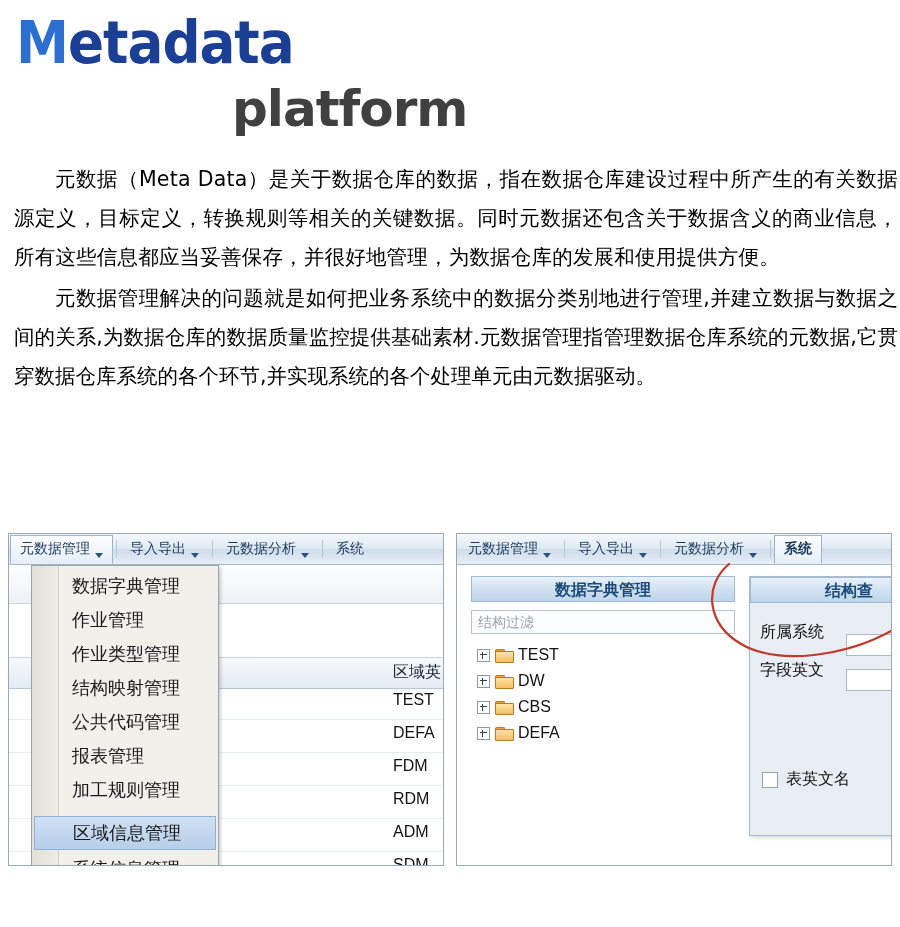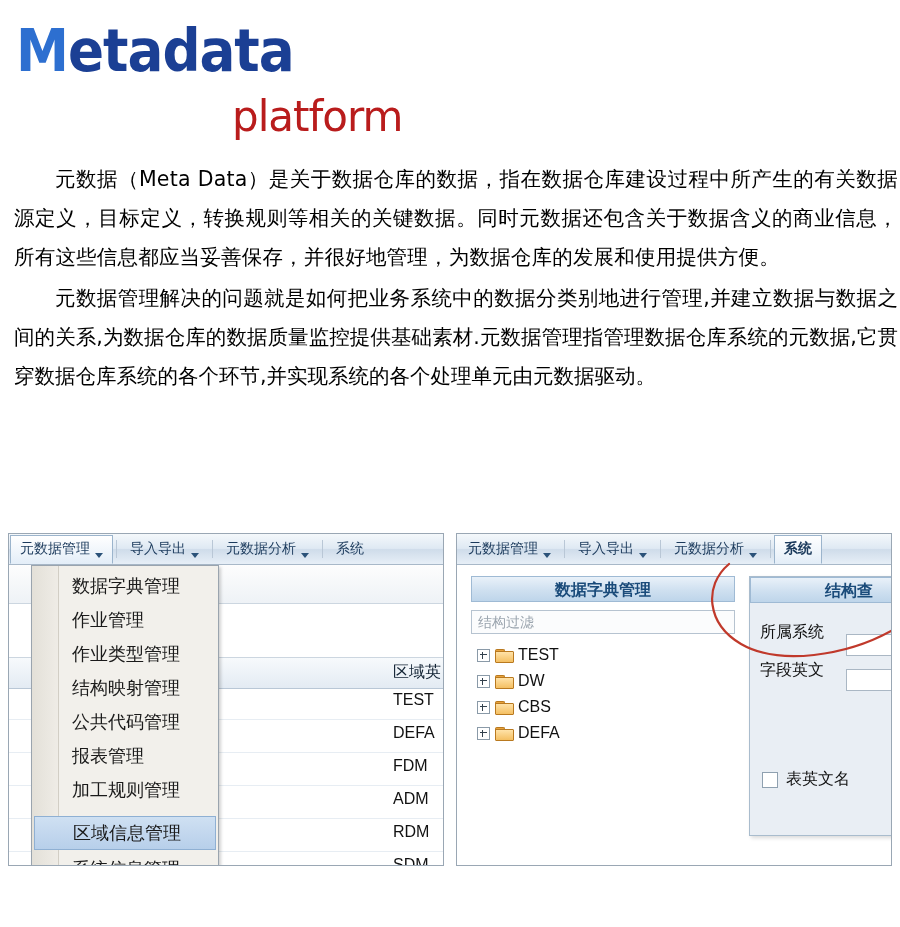--- a/index.html
+++ b/index.html
@@ -13,21 +13,21 @@
     font-family: "Liberation Sans", sans-serif;
     color: #000;
     position: relative;
     overflow: hidden;
   }
 
   
   #logo {
     position: absolute;
     left: 0;
-    top: 8px;
+    top: 0;
     width: 712px;
     height: 150px;
   }
   #logo-main {
     position: absolute;
     left: 16px;
     top: 14px;
     font-family: "DejaVu Sans", sans-serif;
     font-weight: bold;
     font-size: 58px;
@@ -39,25 +39,25 @@
     transform-origin: left top;
   }
   #logo-main .cap {
     color: #2d6fd0;
   }
   #logo-sub {
     position: absolute;
     left: 232px;
     top: 88px;
     font-family: "DejaVu Sans", sans-serif;
-    font-weight: normal;
-    font-size: 42px;
+    font-weight: bold;
+    font-size: 50px;
     line-height: 42px;
     letter-spacing: -1px;
-    color: #b91c1c;
+    color: #404040;
   }
 
   
   #prose {
     position: absolute;
     left: 14px;
     top: 160px;
     width: 884px;
   }
   .para {
@@ -374,24 +374,24 @@
         <div class="grid-row">
             <span class="val">TEST</span>
           </div>
         <div class="grid-row">
             <span class="val">DEFA</span>
           </div>
         <div class="grid-row">
             <span class="val">FDM</span>
           </div>
         <div class="grid-row">
-            <span class="val">ADM</span>
+            <span class="val">RDM</span>
           </div>
         <div class="grid-row">
-            <span class="val">RDM</span>
+            <span class="val">ADM</span>
           </div>
         <div class="grid-row">
             <span class="val">SDM</span>
           </div>
       </div>
     </div>
 
     <div class="menubar">
       <div class="menu-item active">
         <span>元数据管理</span>

